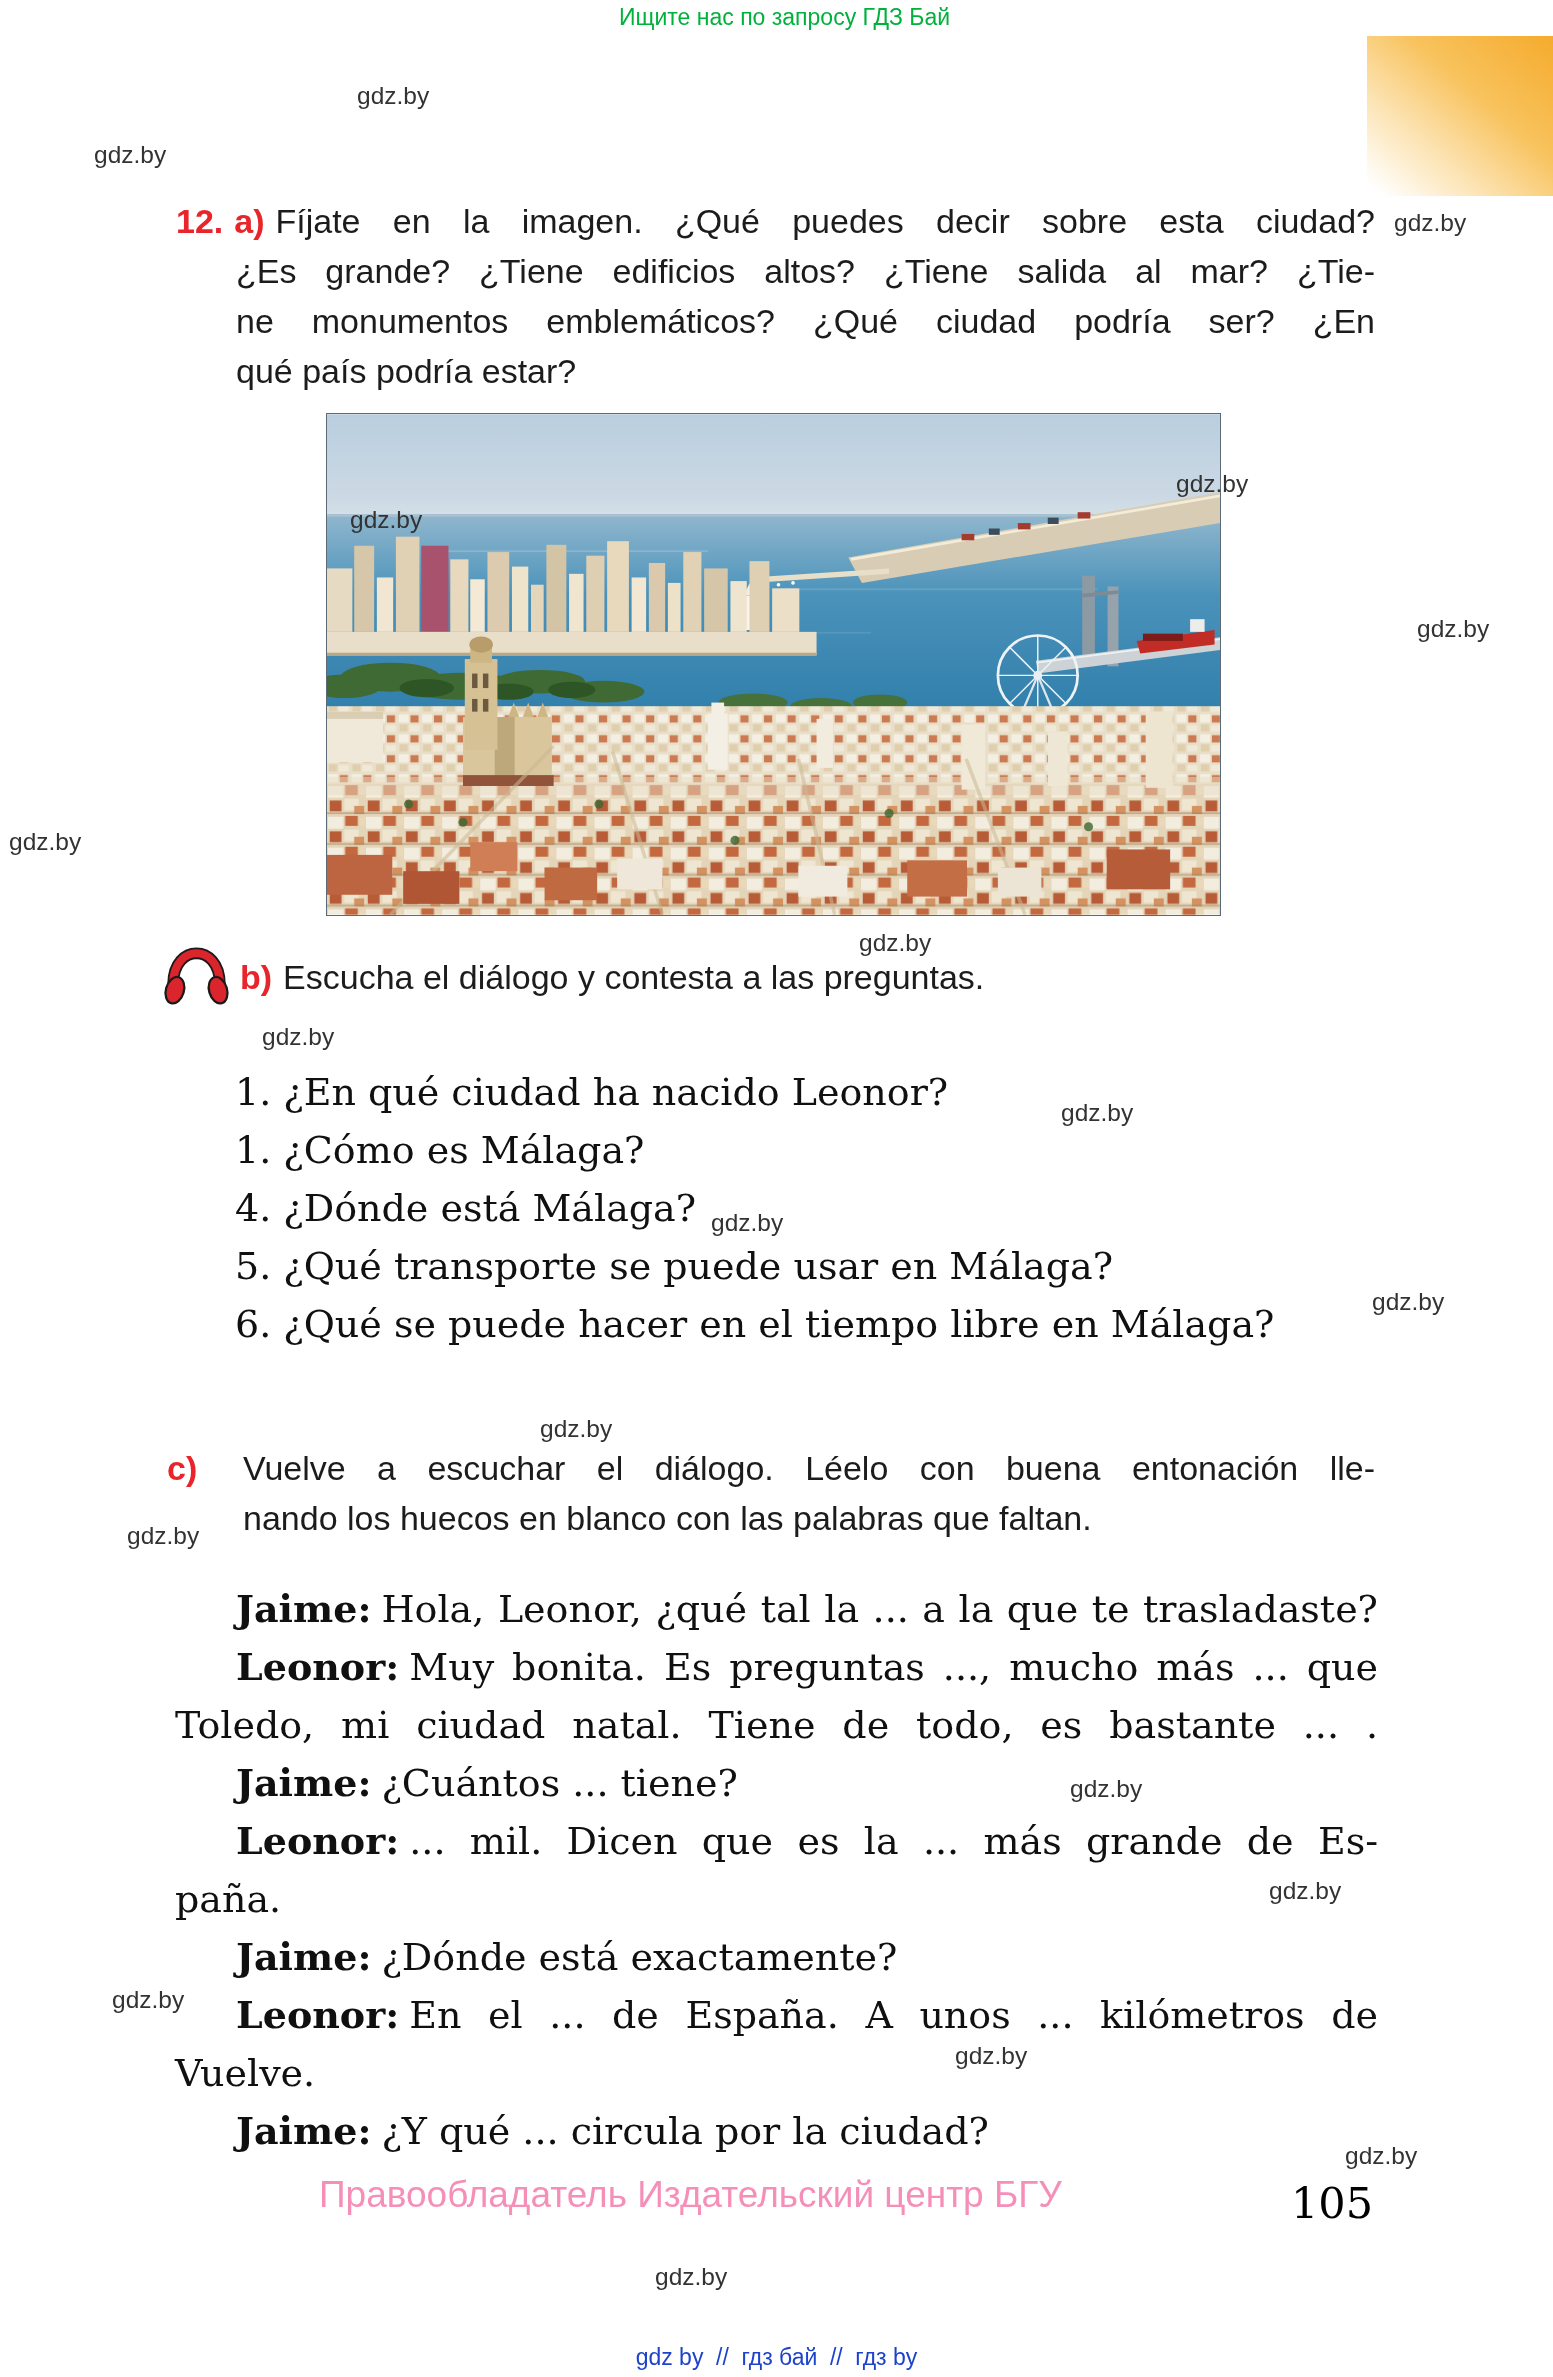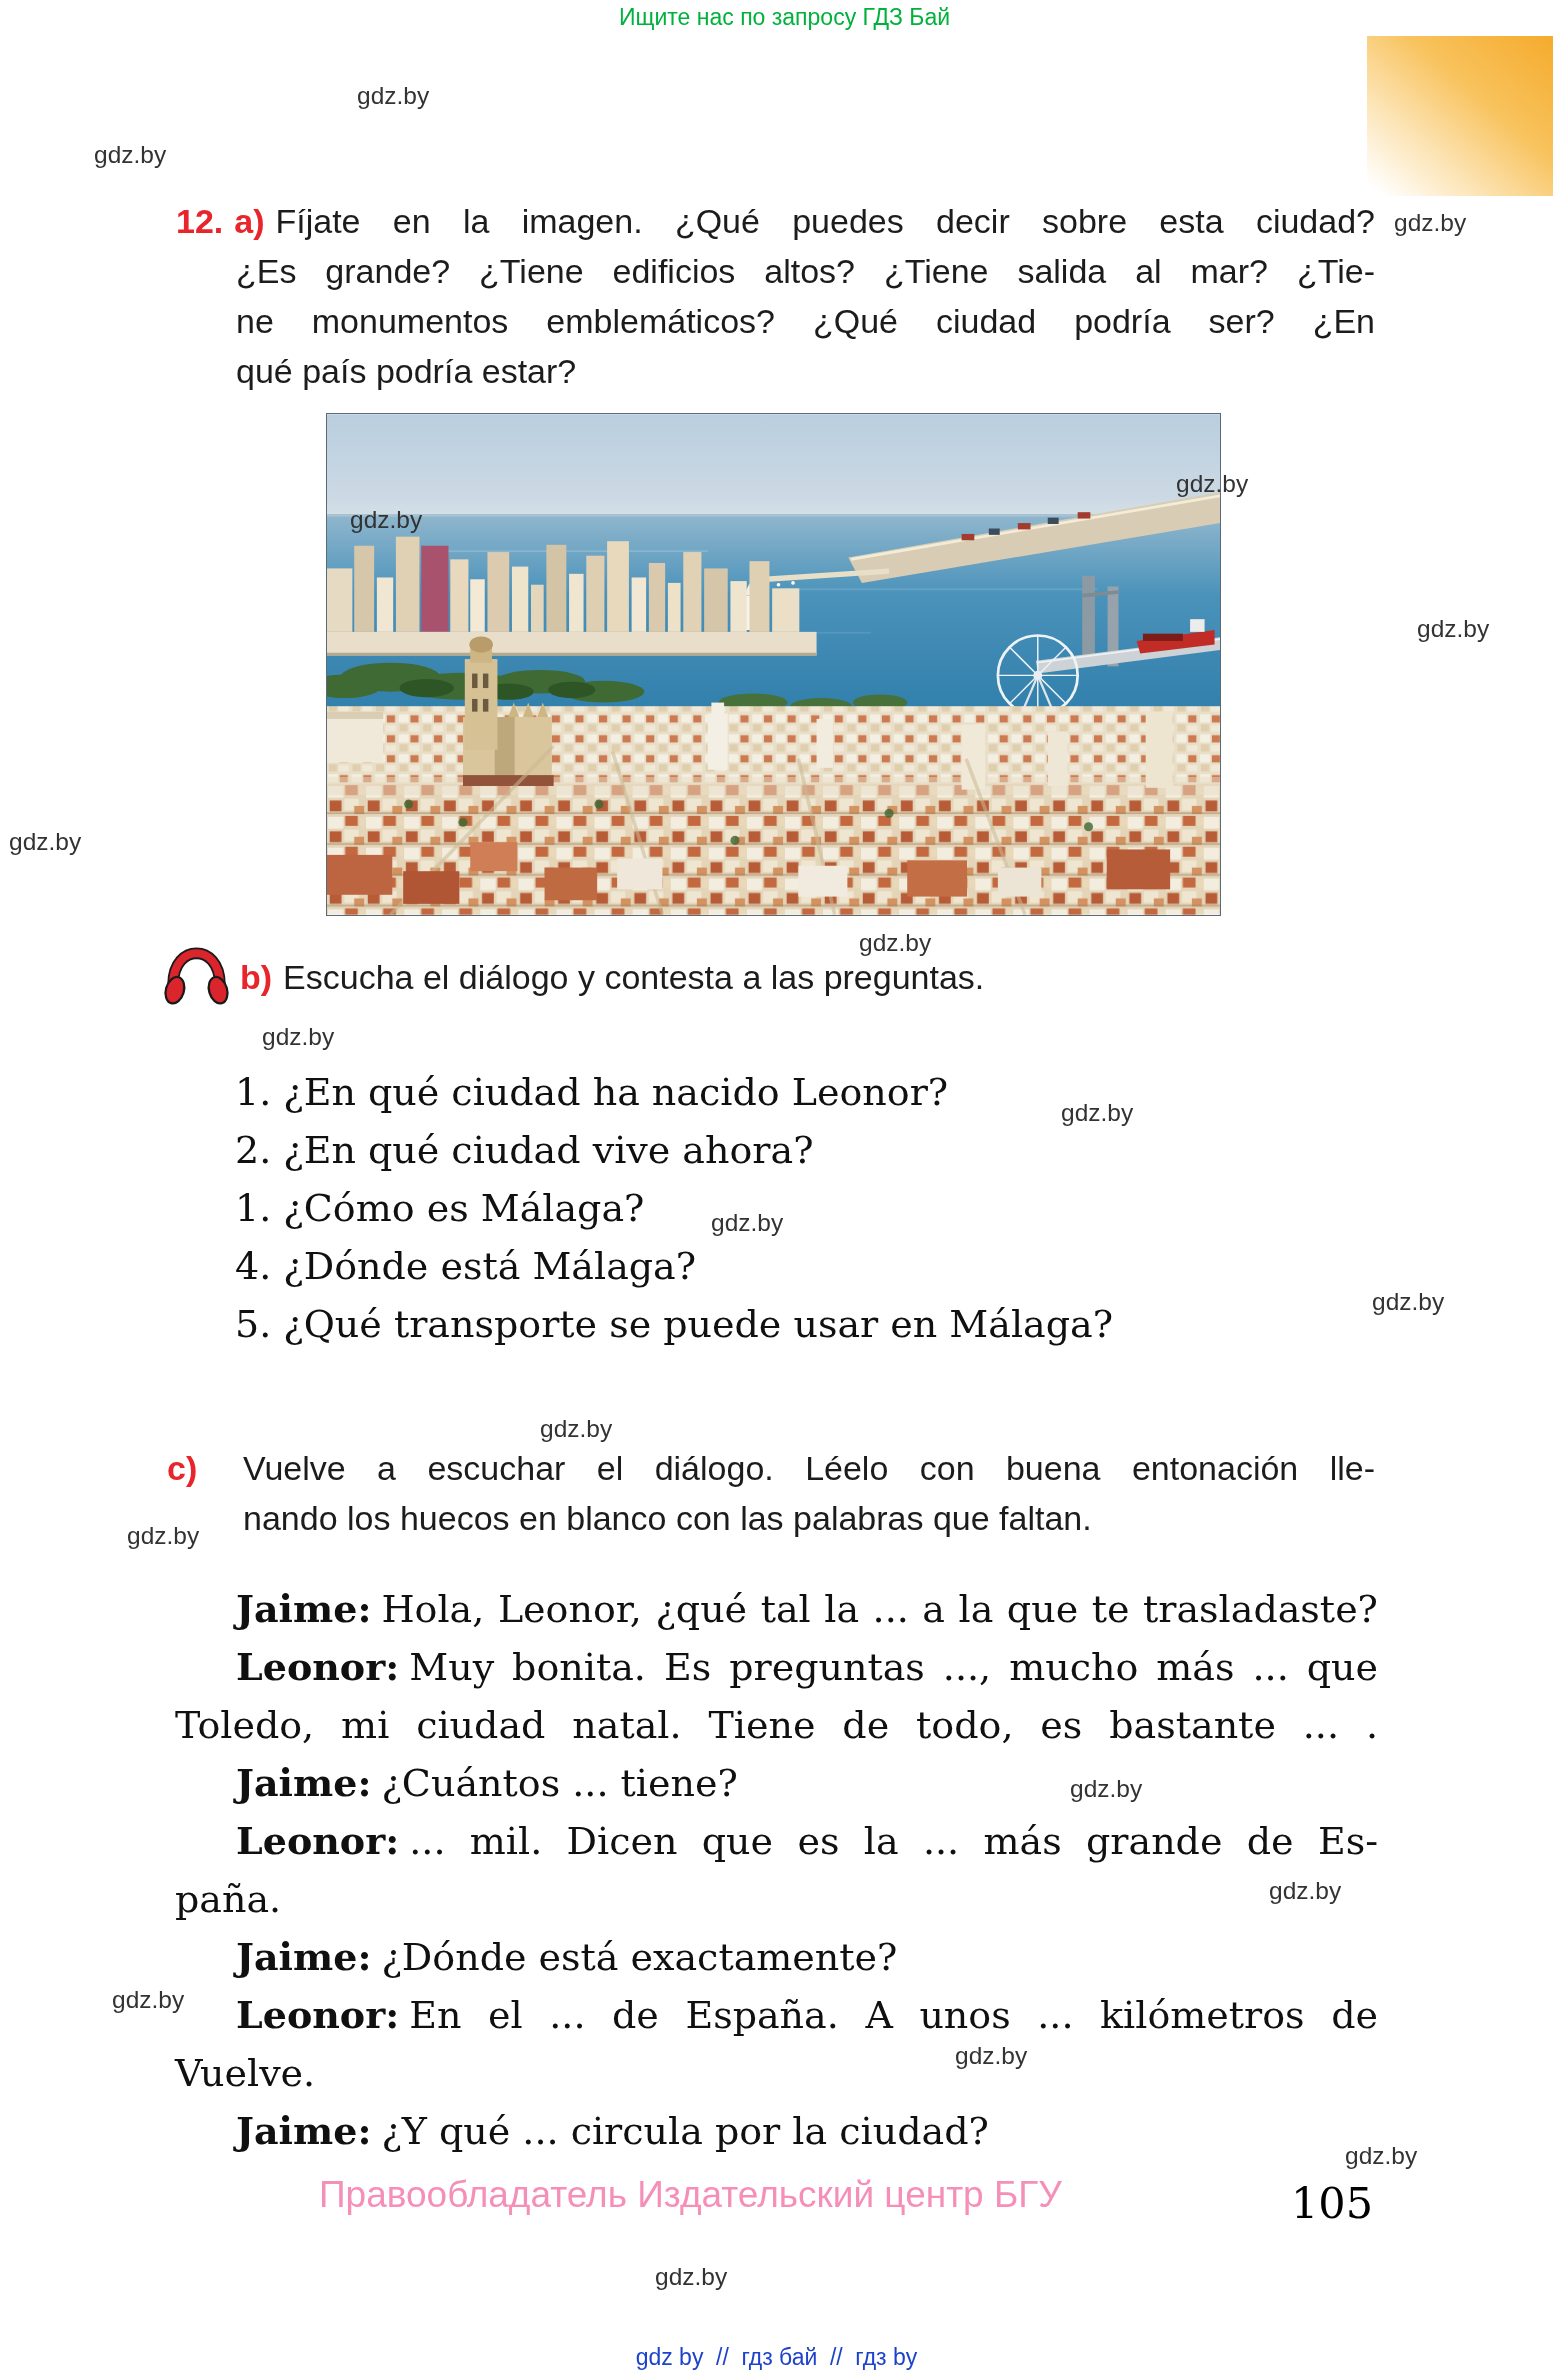--- a/index.html
+++ b/index.html
@@ -261,24 +261,24 @@
     <path d="M13 42 C13 17 27 7 39 7 C51 7 65 17 65 42" fill="none" stroke="#1a1a1a" stroke-width="13" stroke-linecap="round"></path>
     <path d="M13 42 C13 17 27 7 39 7 C51 7 65 17 65 42" fill="none" stroke="#d9252b" stroke-width="9" stroke-linecap="round"></path>
     <ellipse cx="15" cy="48" rx="10" ry="15" fill="#d9252b" stroke="#1a1a1a" stroke-width="2.5" transform="rotate(16 15 48)"></ellipse>
     <ellipse cx="63" cy="48" rx="10" ry="15" fill="#d9252b" stroke="#1a1a1a" stroke-width="2.5" transform="rotate(-16 63 48)"></ellipse>
   </svg>
 </div>
 <div id="partb-line"><span class="red sp-gap">b)</span><span>Escucha el diálogo y contesta a las preguntas.</span></div>
 
 <div id="questions">
   <div class="q">1. ¿En qué ciudad ha nacido Leonor?</div>
-  <div class="q">2. ¿En qué ciudad vive ahora?</div>
   <div class="q">1. ¿Cómo es Málaga?</div>
   <div class="q">4. ¿Dónde está Málaga?</div>
   <div class="q">5. ¿Qué transporte se puede usar en Málaga?</div>
+  <div class="q">6. ¿Qué se puede hacer en el tiempo libre en Málaga?</div>
 </div>
 
 <div id="partc-label" class="red">c)</div>
 <div id="partc-text">
   <div class="sansline jfull">Vuelve a escuchar el diálogo. Léelo con buena entonación lle-</div>
   <div class="sansline">nando los huecos en blanco con las palabras que faltan.</div>
 </div>
 
 <div id="dialog">
   <div class="dline ind jfull"><span class="sp">Jaime:</span><span>Hola, Leonor, ¿qué tal la ... a la que te trasladaste?</span></div>

